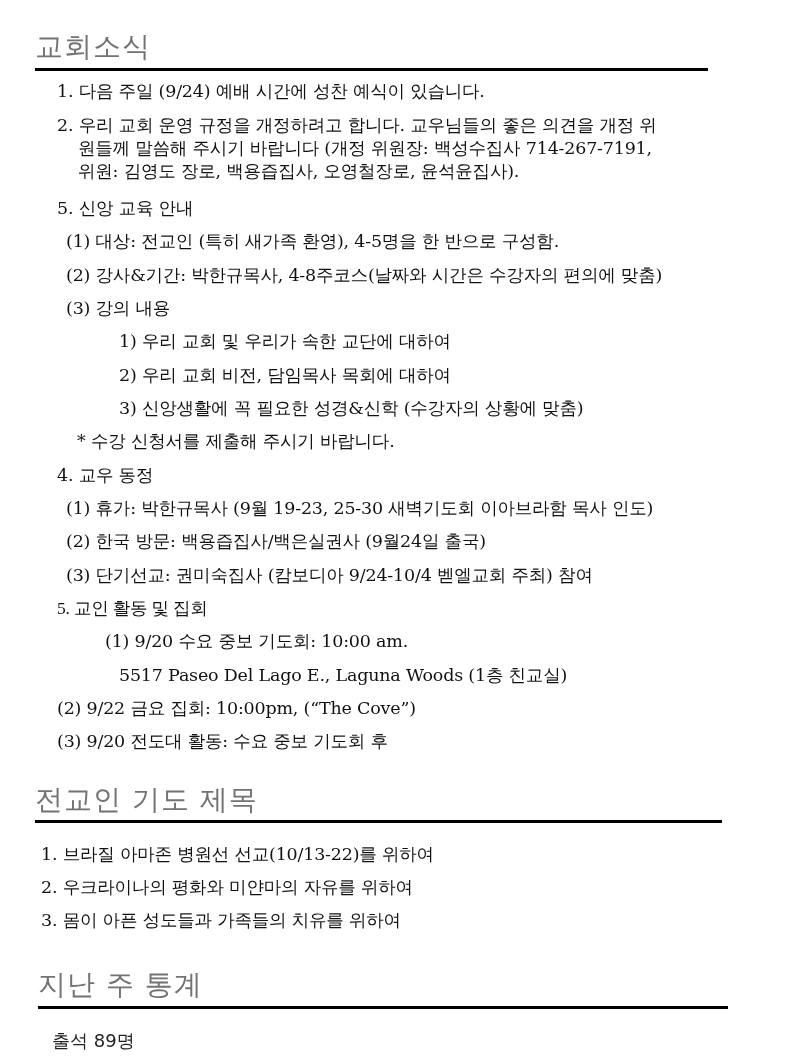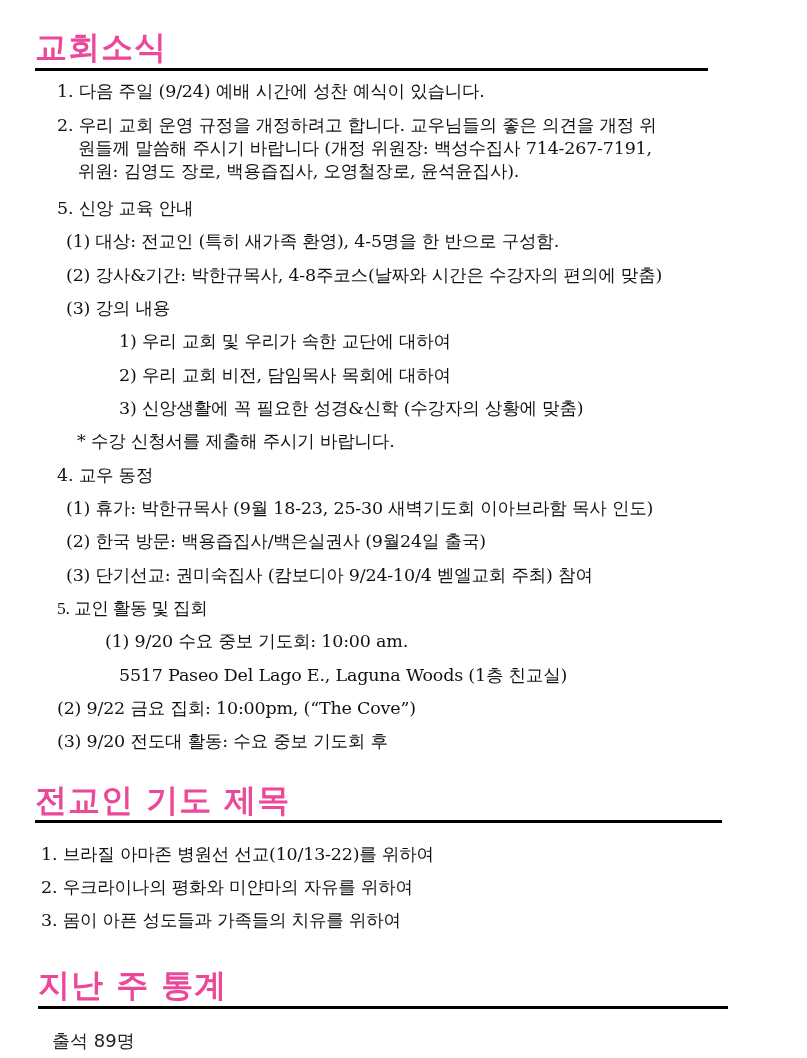--- a/index.html
+++ b/index.html
@@ -4,24 +4,23 @@
   <style>
     html, body { margin: 0; padding: 0; background: #ffffff; }
     body {
       width: 807px; height: 1058px; position: relative; overflow: hidden;
       font-family: "DejaVu Serif", "Liberation Serif", serif;
       color: #111111;
     }
     .heading {
       position: absolute;
       font-family: "DejaVu Sans", "Liberation Sans", sans-serif;
-      font-size: 32px; line-height: 34px; color: #ec4899;
+      font-size: 28px; line-height: 34px; color: #737373;
       letter-spacing: 1px;
       white-space: nowrap;
-      font-weight: bold;
     }
     .rule { position: absolute; height: 3px; background: #000; }
     .line {
       position: absolute;
       font-size: 17.5px; line-height: 22px;
       white-space: nowrap;
       letter-spacing: -0.2px;
       transform-origin: left top;
     }
     .stat {
@@ -46,21 +45,21 @@
   <div class="line" style="left:57px; top:197px;">5. 신앙 교육 안내</div>
   <div class="line" style="left:66px; top:230px;">(1) 대상: 전교인 (특히 새가족 환영), 4-5명을 한 반으로 구성함.</div>
   <div class="line" style="left:66px; top:264px;">(2) 강사&amp;기간: 박한규목사, 4-8주코스(날짜와 시간은 수강자의 편의에 맞춤)</div>
   <div class="line" style="left:66px; top:297px;">(3) 강의 내용</div>
   <div class="line" style="left:119px; top:330px;">1) 우리 교회 및 우리가 속한 교단에 대하여</div>
   <div class="line" style="left:119px; top:364px;">2) 우리 교회 비전, 담임목사 목회에 대하여</div>
   <div class="line" style="left:119px; top:397px;">3) 신앙생활에 꼭 필요한 성경&amp;신학 (수강자의 상황에 맞춤)</div>
   <div class="line" style="left:77px; top:430px;">* 수강 신청서를 제출해 주시기 바랍니다.</div>
 
   <div class="line" style="left:57px; top:464px;">4. 교우 동정</div>
-  <div class="line" style="left:66px; top:497px;">(1) 휴가: 박한규목사 (9월 18-23, 25-30 새벽기도회 이아브라함 목사 인도)</div>
+  <div class="line" style="left:66px; top:497px;">(1) 휴가: 박한규목사 (9월 19-23, 25-30 새벽기도회 이아브라함 목사 인도)</div>
   <div class="line" style="left:66px; top:530px;">(2) 한국 방문: 백용즙집사/백은실권사 (9월24일 출국)</div>
   <div class="line" style="left:66px; top:564px;">(3) 단기선교: 권미숙집사 (캄보디아 9/24-10/4 벧엘교회 주최) 참여</div>
 
   <div class="line" style="left:57px; top:597px;font-family:Liberation Serif, serif;">5. 교인 활동 및 집회</div>
   <div class="line" style="left:57px; top:630px;margin-left:48px;">(1) 9/20 수요 중보 기도회: 10:00 am.</div>
   <div class="line" style="left:119px; top:664px;">5517 Paseo Del Lago E., Laguna Woods (1층 친교실)</div>
   <div class="line" style="left:57px; top:697px;">(2) 9/22 금요 집회: 10:00pm, (“The Cove”)</div>
   <div class="line" style="left:57px; top:730px;">(3) 9/20 전도대 활동: 수요 중보 기도회 후</div>
 </section>
 

